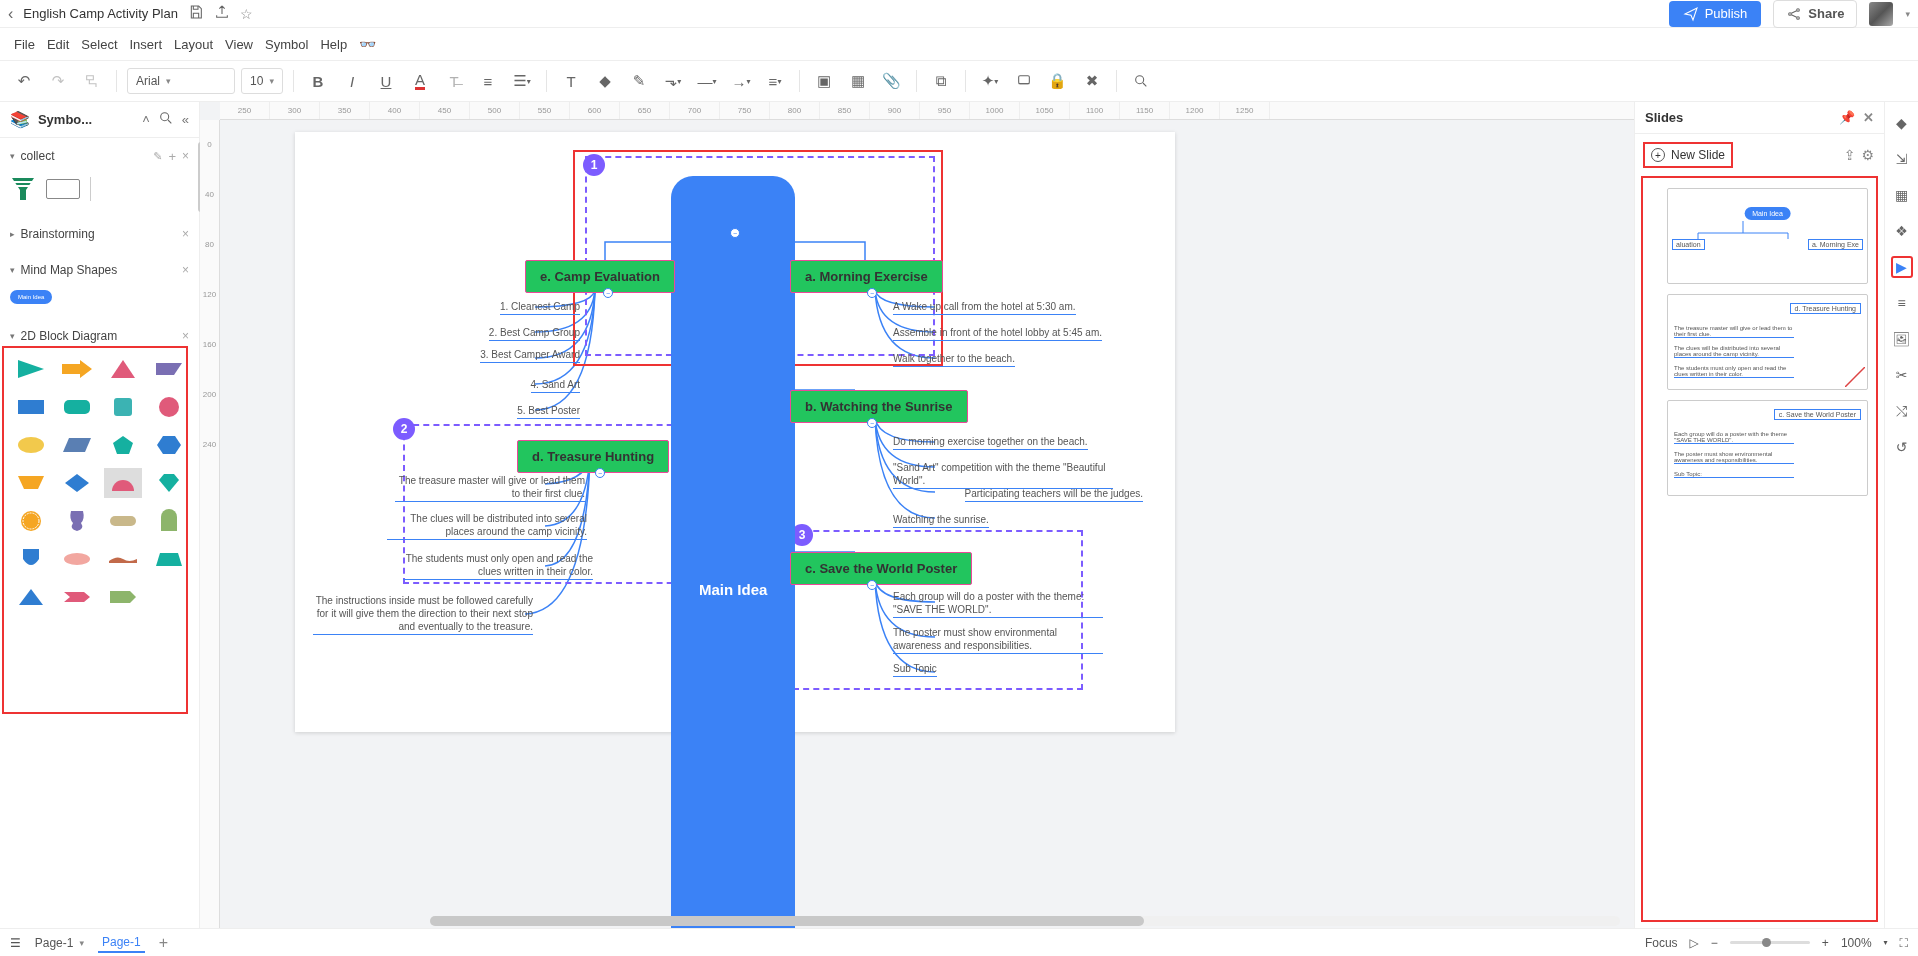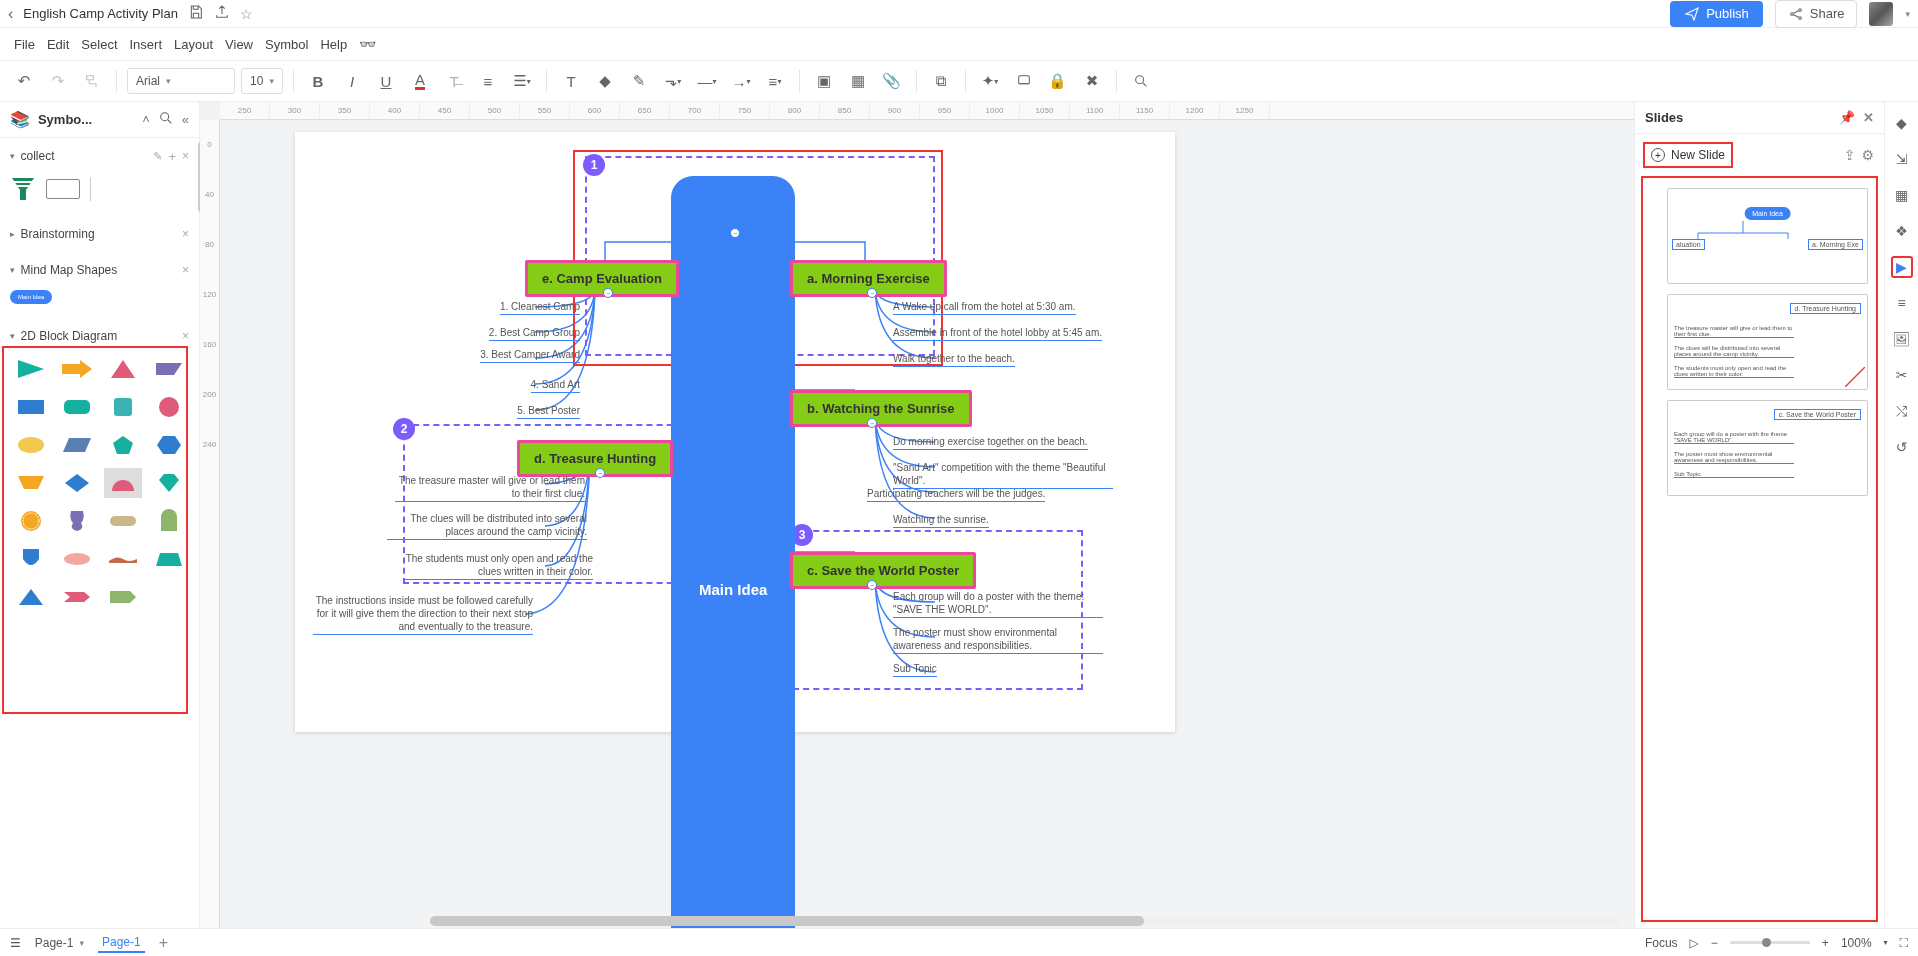--- a/index.html
+++ b/index.html
@@ -5,21 +5,21 @@
 * { margin: 0; padding: 0; box-sizing: border-box; font-family: Arial, sans-serif; }
 body { width: 1918px; height: 956px; overflow: hidden; background: #fff; color: #333; user-select: none; }
 
 
 .title-bar { height: 28px; display: flex; align-items: center; padding: 0 8px; gap: 10px; border-bottom: 1px solid #eee; }
 .title-bar .back { font-size: 16px; color: #666; cursor: pointer; }
 .title-bar .doc-title { font-size: 13px; color: #333; }
 .title-bar .tb-icon { color: #888; font-size: 14px; cursor: pointer; }
 .title-right { margin-left: auto; display:flex; align-items:center; gap:12px; }
 .btn-publish { background:#3b82f6; color:#fff; border:none; border-radius:4px; padding:5px 14px; font-size:13px; display:flex; align-items:center; gap:6px; cursor:pointer; }
-.btn-share { background:#fff; border:1px solid #ddd; border-radius:4px; padding:5px 12px; font-size:13px; display:flex; align-items:center; gap:6px; cursor:pointer; color:#555;}
+.btn-share { background:#fff; border:1px solid #ddd; border-radius:4px; padding:5px 12px; font-size:13px; display:flex; align-items:center; gap:6px; cursor:pointer; color:#555;font-weight:bold;}
 .avatar { width:24px; height:24px; border-radius:3px; background: linear-gradient(135deg,#888,#555,#aaa); }
 
 
 .menu-bar { height: 32px; display:flex; align-items:center; gap: 12px; padding: 0 14px; font-size:13px; color:#444; }
 .menu-bar span { cursor:pointer; }
 .menu-bar .glasses { font-size:14px; color:#777; }
 
 
 .toolbar { height: 42px; border-top:1px solid #eee; border-bottom:1px solid #eee; display:flex; align-items:center; padding: 0 10px; gap: 6px; }
 .tb-btn { width:28px; height:28px; display:flex; align-items:center; justify-content:center; color:#666; font-size:15px; cursor:pointer; border-radius:3px; }
@@ -51,21 +51,21 @@
 
 
 .canvas-wrap { flex:1; position:relative; background:#f2f3f5; overflow:hidden; }
 .ruler-h { position:absolute; top:0; left:20px; right:0; height:18px; background:#fafafa; border-bottom:1px solid #ddd; font-size:8px; color:#999; display:flex; }
 .ruler-h span { width:50px; text-align:center; border-right:1px solid #eee; line-height:18px; }
 .ruler-v { position:absolute; top:18px; left:0; width:20px; bottom:0; background:#fafafa; border-right:1px solid #ddd; font-size:8px; color:#999; display:flex; flex-direction:column; align-items:center; }
 .ruler-v span { height:50px; writing-mode: horizontal-tb; line-height:50px; }
 .canvas-page { position:absolute; left:95px; top:30px; width:880px; height:600px; background:#fff; box-shadow: 0 1px 4px rgba(0,0,0,0.15); }
 
 
-.node { position:absolute; border:3px solid #ec4899; background:#84cc16; font-size:12px; display:flex; align-items:center; justify-content:center; padding: 2px 8px; border-radius:2px;}
+.node { position:absolute; border:1px solid #ec4899; background:#22c55e; font-size:12px; display:flex; align-items:center; justify-content:center; padding: 2px 8px; border-radius:2px;}
 .node.main { background:#3b82f6; color:#fff; font-weight:700; font-size:15px; border-radius:22px; padding: 14px 28px; border:none; }
 .node.branch { font-weight:700; font-size:13px; padding: 8px 14px; }
 .leaf { position:absolute; font-size:10px; color:#555; text-align:right; max-width:220px; line-height:13px;}
 .leaf.right { text-align:left; }
 .leaf-underline { border-bottom:1px solid #3b82f6; padding-bottom:1px; display:inline-block;}
 .dash-box { position:absolute; border:2px dashed #7c5cff; }
 .circle-badge { position:absolute; width:22px; height:22px; border-radius:50%; color:#fff; font-size:12px; font-weight:700; display:flex; align-items:center; justify-content:center; }
 .note-callout { position:absolute; border:1px solid #d66; border-radius:6px; padding: 8px 10px; font-size:10px; color:#555; width:140px; text-align:center; line-height:14px;}
 .note-callout::before { content:''; position:absolute; left:-18px; top:-18px; width:24px; height:24px; border-left:1px solid #d66; border-top:1px solid #d66; transform:rotate(25deg); background:#fff; clip-path: polygon(0 0, 100% 0, 0 100%);}
 .collapse-dot { position:absolute; width:10px; height:10px; border:1px solid #3b82f6; border-radius:50%; background:#fff; font-size:7px; color:#3b82f6; display:flex; align-items:center; justify-content:center; }
@@ -527,21 +527,21 @@
 
       <div id="a-leaves">
           <div class="leaf right" style="left: 598px; top: 168px; width: 240px;"><span class="leaf-underline">A Wake up call from the hotel at 5:30 am.</span></div>
           <div class="leaf right" style="left: 598px; top: 194px; width: 240px;"><span class="leaf-underline">Assemble in front of the hotel lobby at 5:45 am.</span></div>
           <div class="leaf right" style="left: 598px; top: 220px; width: 240px;"><span class="leaf-underline">Walk together to the beach.</span></div>
         </div>
 
       <div id="b-leaves">
           <div class="leaf right" style="left: 598px; top: 303px; width: 260px;"><span class="leaf-underline">Do morning exercise together on the beach.</span></div>
           <div class="leaf right" style="left: 598px; top: 329px; width: 260px;"><span class="leaf-underline">"Sand Art" competition with the theme "Beautiful World".</span></div>
-          <div class="leaf right" style="left: 572px; top: 355px; width: 260px;"><span class="leaf-underline">Participating teachers will be the judges.</span></div>
+          <div class="leaf right" style="left: 628px; top: 355px; width: 260px; text-align: right;"><span class="leaf-underline">Participating teachers will be the judges.</span></div>
           <div class="leaf right" style="left: 598px; top: 381px; width: 260px;"><span class="leaf-underline">Watching the sunrise.</span></div>
         </div>
 
       <div id="c-leaves">
           <div class="leaf right" style="left: 598px; top: 458px; width: 210px;"><span class="leaf-underline">Each group will do a poster with the theme: "SAVE THE WORLD".</span></div>
           <div class="leaf right" style="left: 598px; top: 494px; width: 210px;"><span class="leaf-underline">The poster must show environmental awareness and responsibilities.</span></div>
           <div class="leaf right" style="left: 598px; top: 530px; width: 210px;"><span class="leaf-underline">Sub Topic</span></div>
         </div>
 
       <div id="d-leaves">

